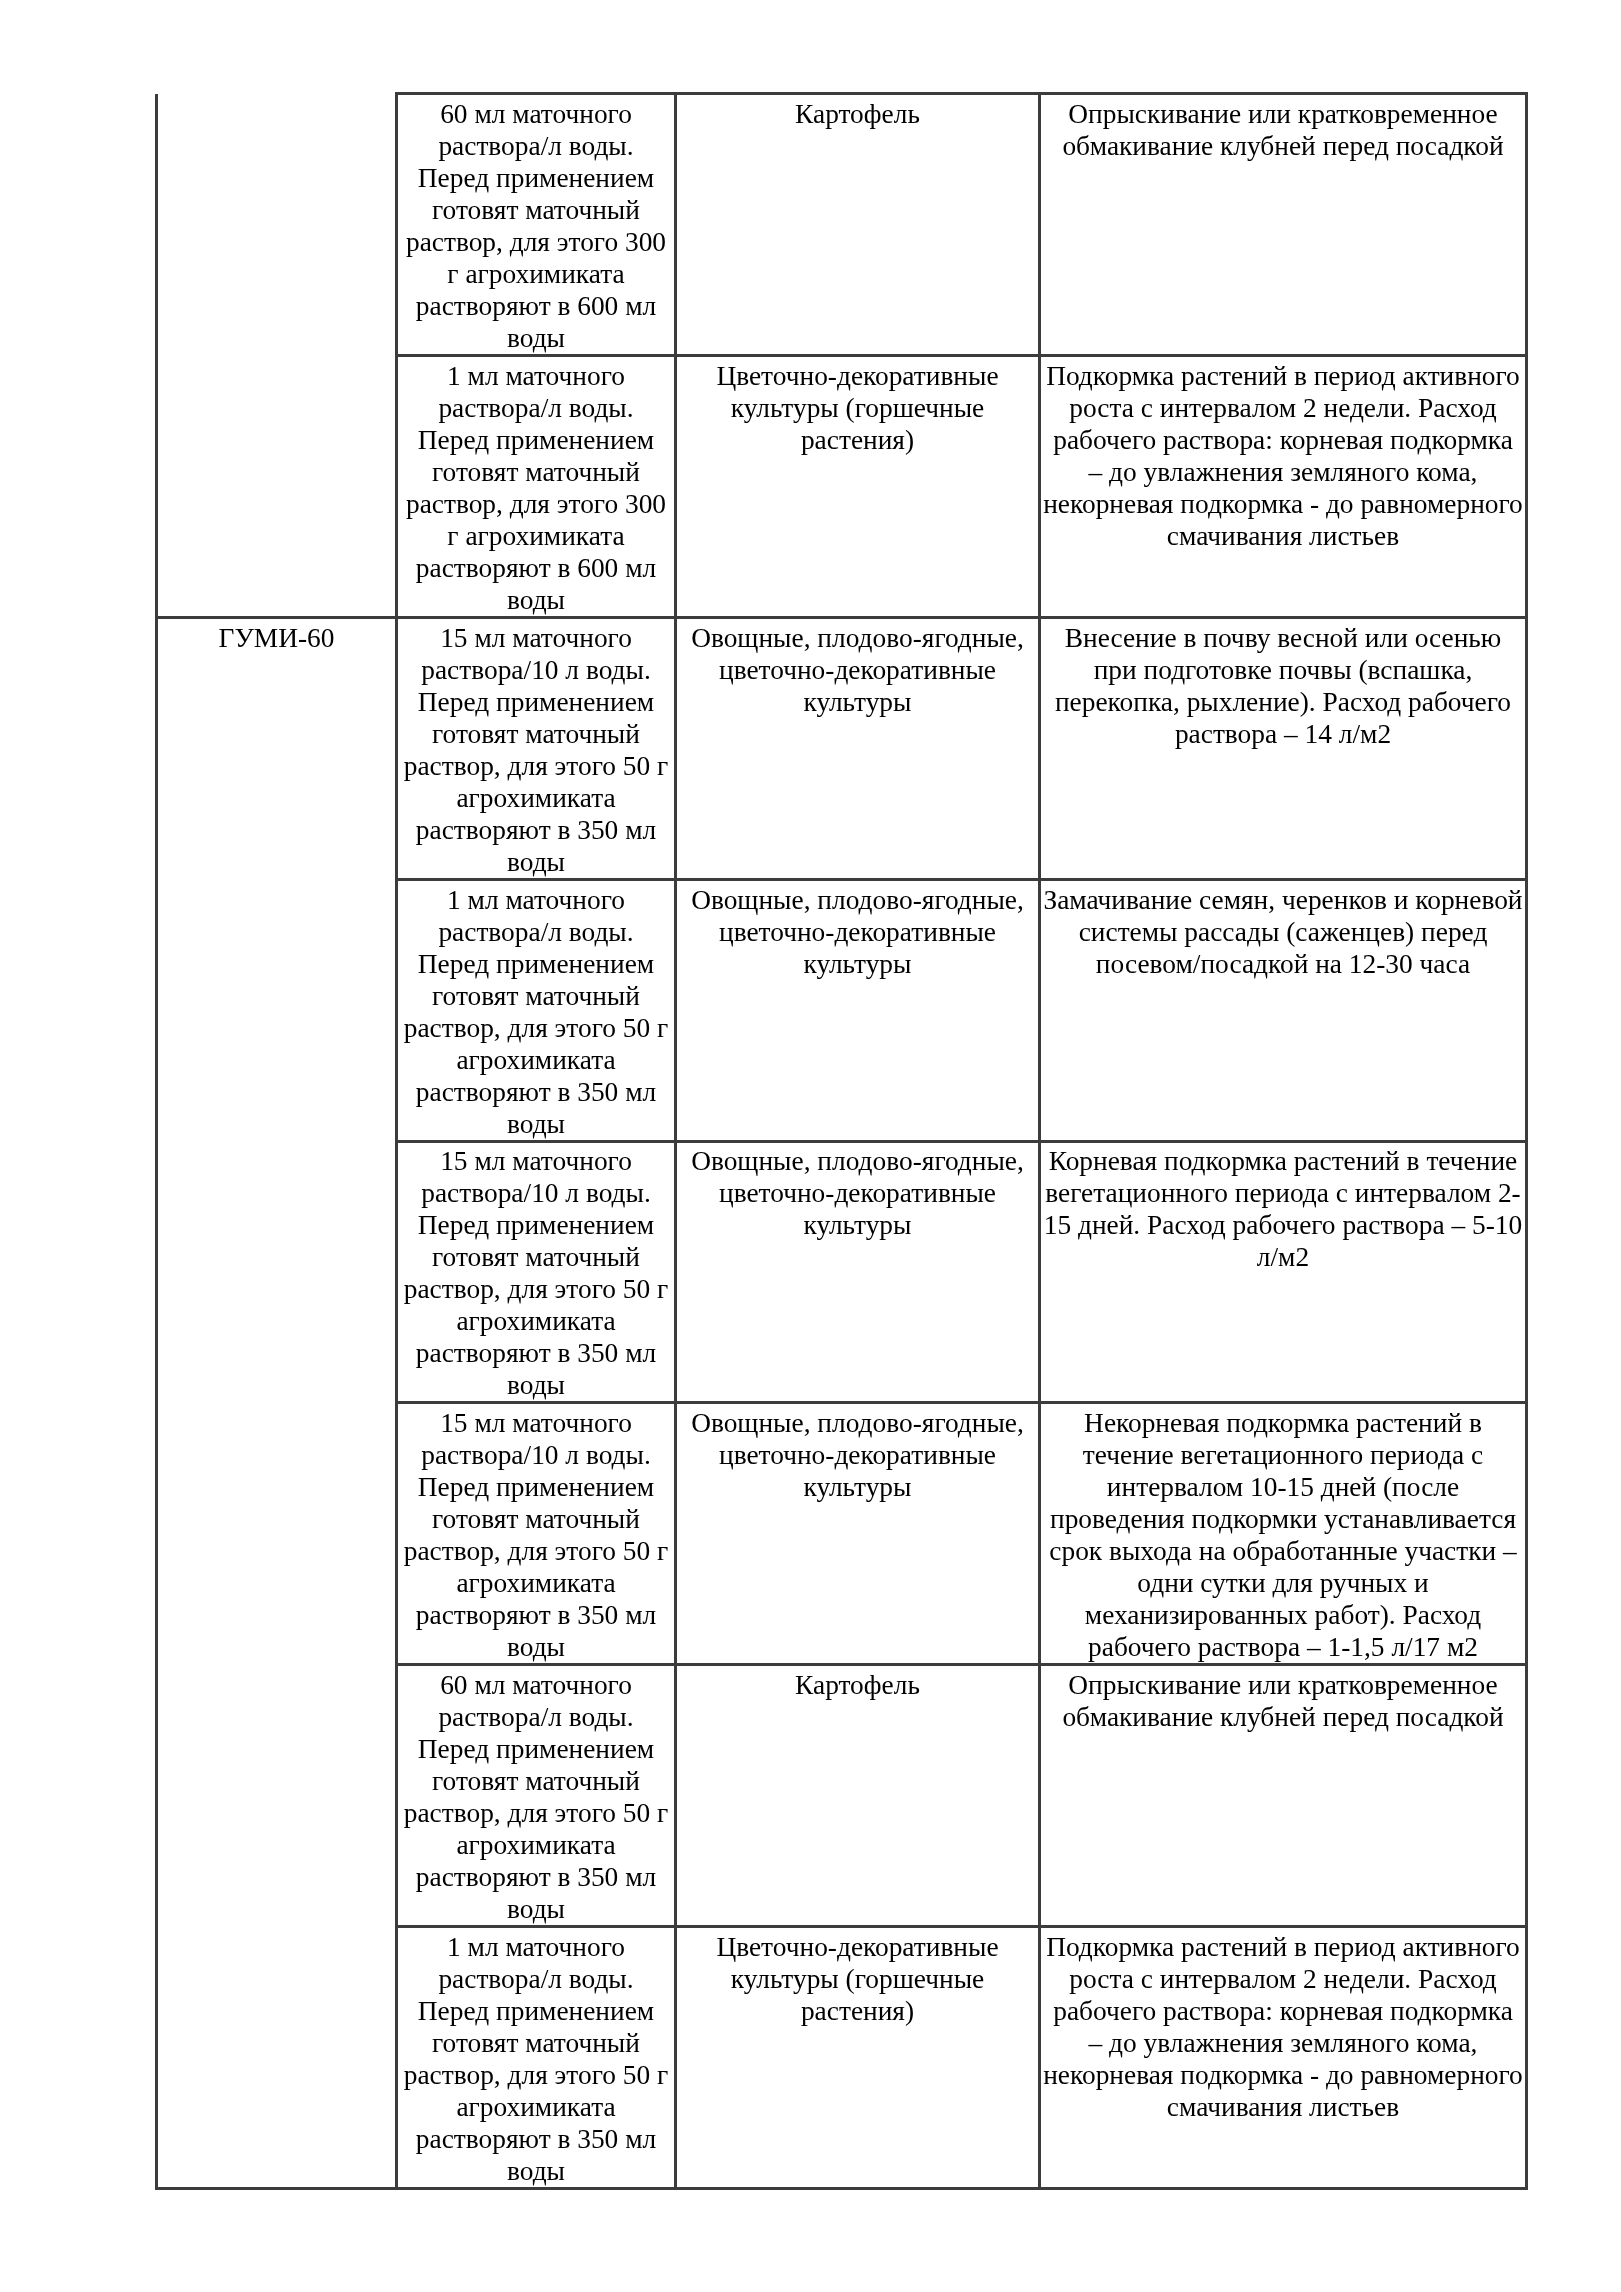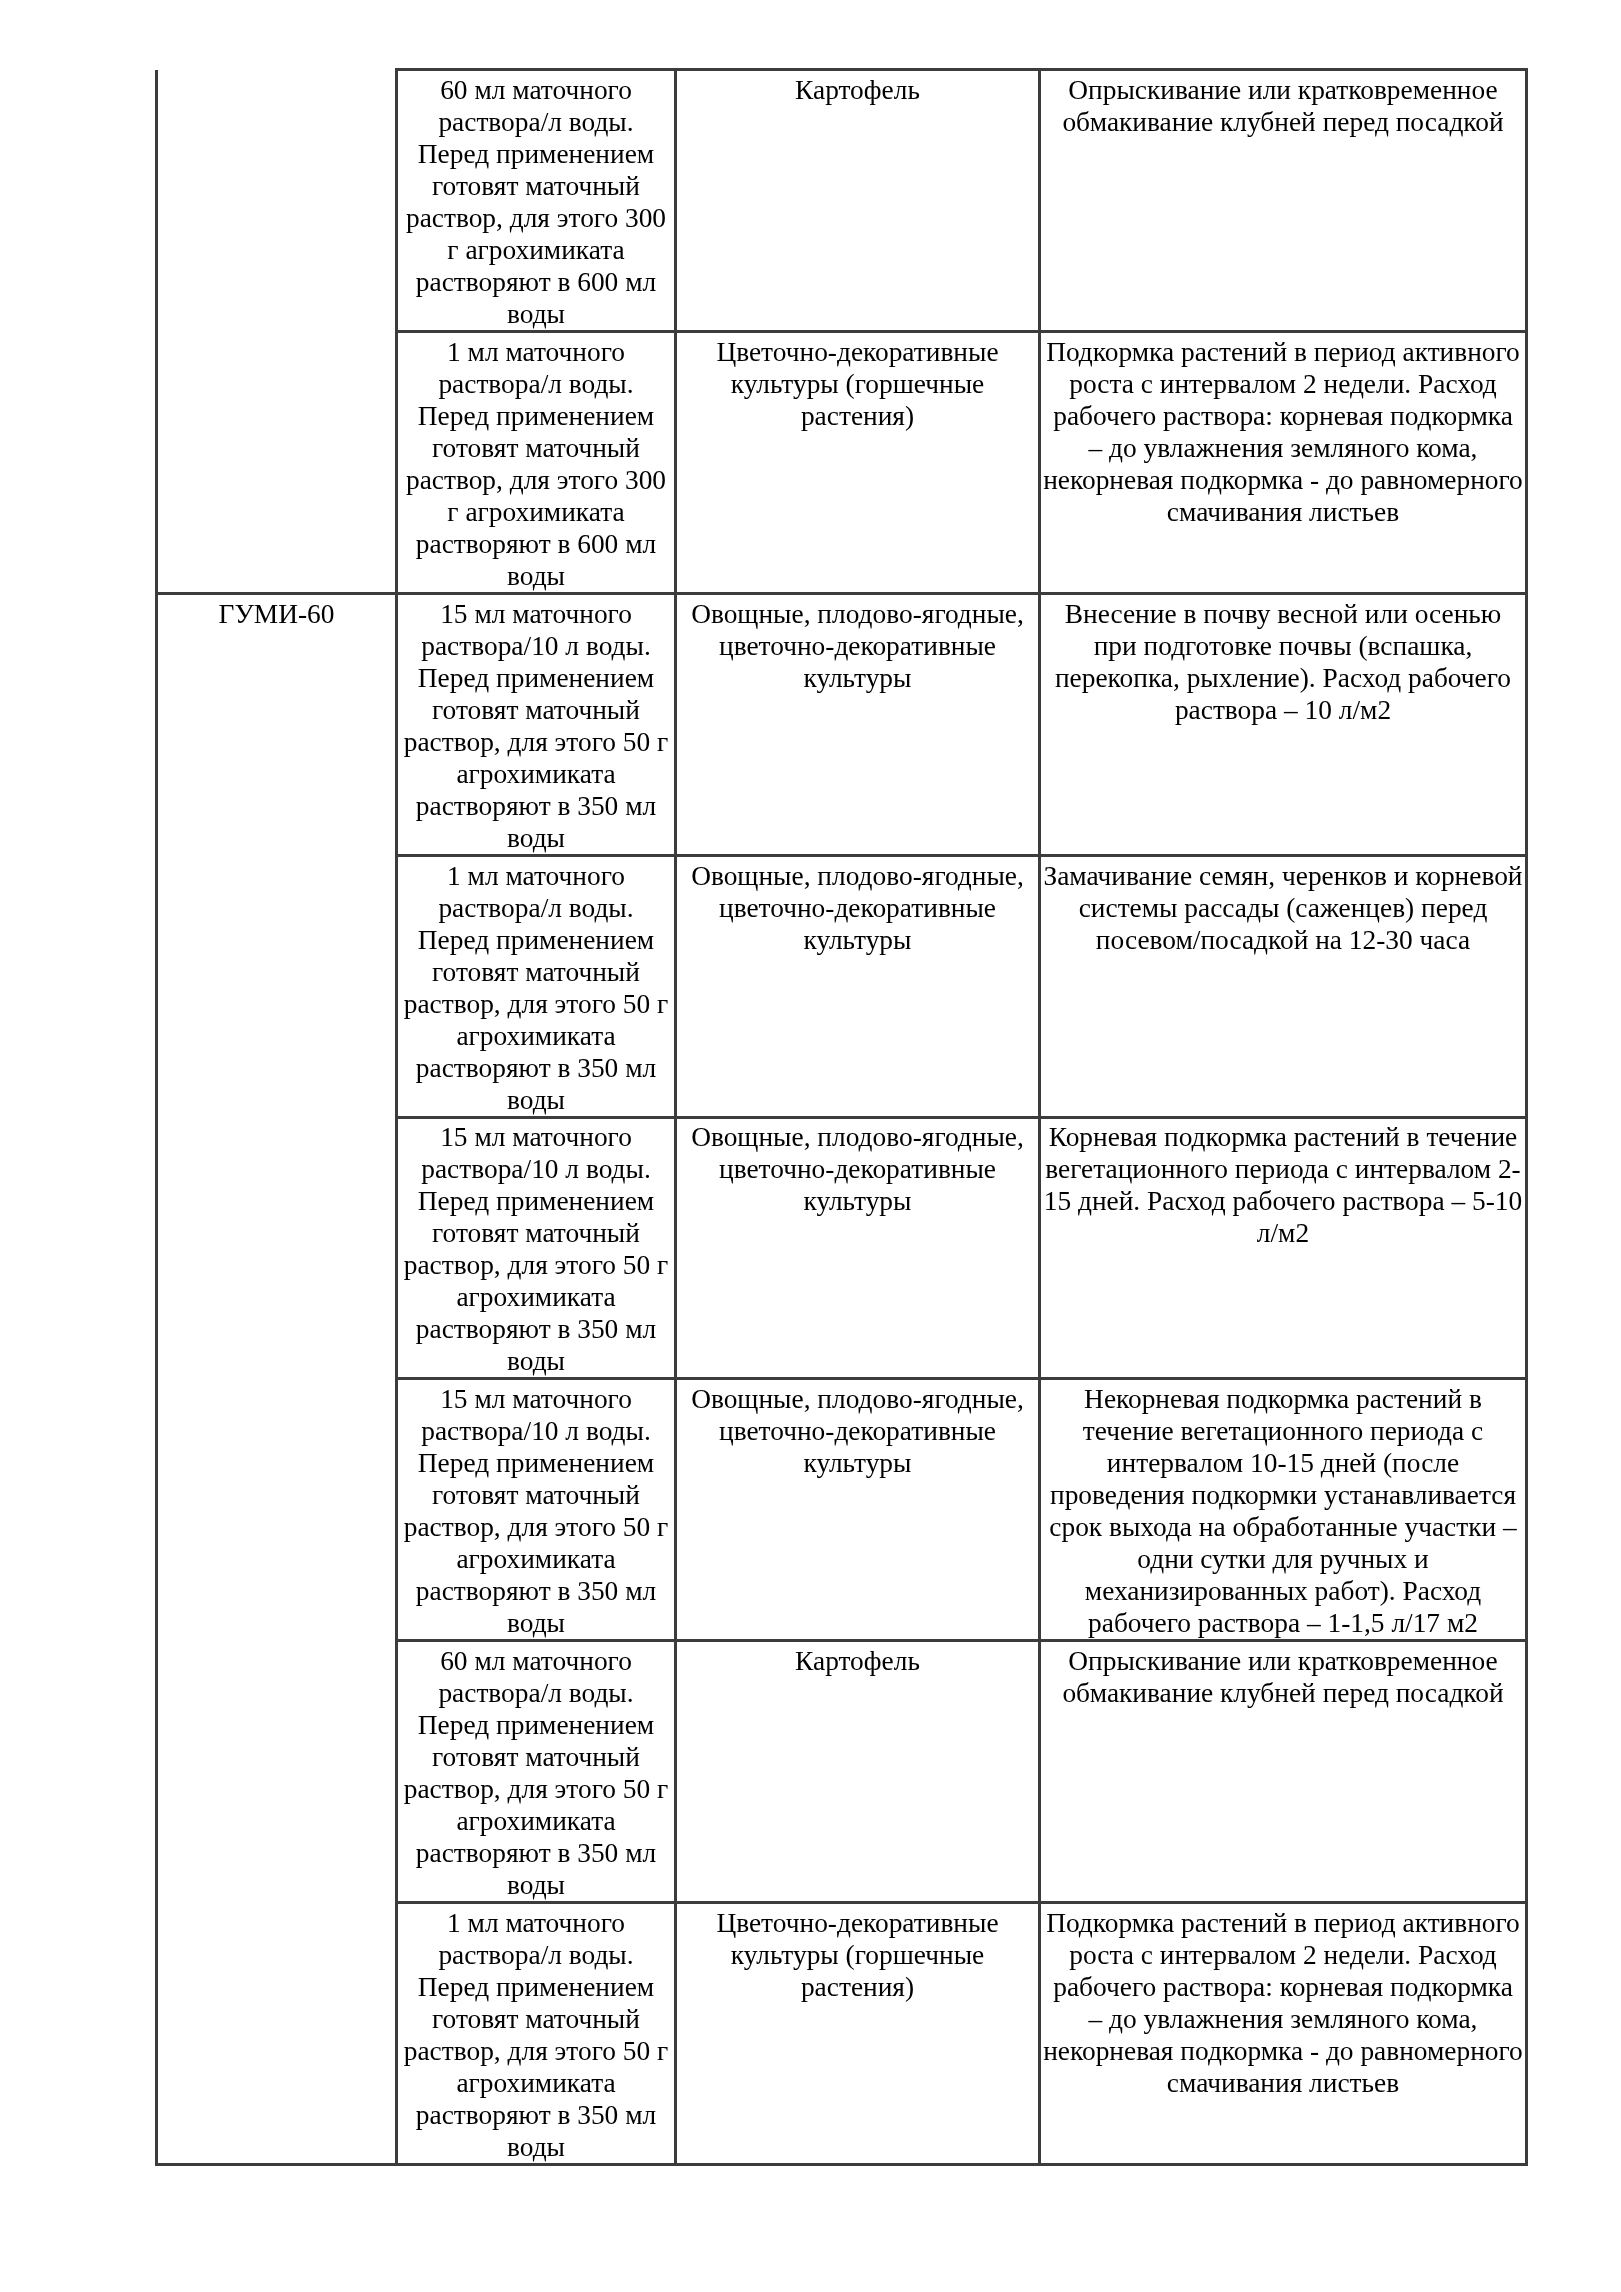--- a/index.html
+++ b/index.html
@@ -10,21 +10,21 @@
   body {
     width: 1621px;
     height: 2293px;
     position: relative;
     font-family: "Liberation Serif", "DejaVu Serif", serif;
     color: #000000;
   }
   table.doc-table {
     position: absolute;
     left: 155px;
-    top: 68px;
+    top: 92px;
     width: 1370px;
     border-collapse: collapse;
     table-layout: fixed;
   }
   col.c-product { width: 240px; }
   col.c-dosage  { width: 279px; }
   col.c-crop    { width: 364px; }
   col.c-app     { width: 487px; }
   tr.doc-row { height: 261px; }
   td.cell {
@@ -58,21 +58,21 @@
     </tr>
     <tr class="doc-row">
       <td class="cell">1 мл маточного раствора/л воды. Перед применением готовят маточный раствор, для этого 300 г агрохимиката растворяют в 600 мл воды</td>
       <td class="cell">Цветочно-декоративные культуры (горшечные растения)</td>
       <td class="cell">Подкормка растений в период активного роста с интервалом 2 недели. Расход рабочего раствора: корневая подкормка – до увлажнения земляного кома, некорневая подкормка - до равномерного смачивания листьев</td>
     </tr>
     <tr class="doc-row">
       <td class="cell" rowspan="6">ГУМИ-60</td>
       <td class="cell">15 мл маточного раствора/10 л воды. Перед применением готовят маточный раствор, для этого 50 г агрохимиката растворяют в 350 мл воды</td>
       <td class="cell">Овощные, плодово-ягодные, цветочно-декоративные культуры</td>
-      <td class="cell">Внесение в почву весной или осенью при подготовке почвы (вспашка, перекопка, рыхление). Расход рабочего раствора – 10 л/м2</td>
+      <td class="cell">Внесение в почву весной или осенью при подготовке почвы (вспашка, перекопка, рыхление). Расход рабочего раствора – 14 л/м2</td>
     </tr>
     <tr class="doc-row">
       <td class="cell">1 мл маточного раствора/л воды. Перед применением готовят маточный раствор, для этого 50 г агрохимиката растворяют в 350 мл воды</td>
       <td class="cell">Овощные, плодово-ягодные, цветочно-декоративные культуры</td>
       <td class="cell">Замачивание семян, черенков и корневой системы рассады (саженцев) перед посевом/посадкой на 12-30 часа</td>
     </tr>
     <tr class="doc-row">
       <td class="cell">15 мл маточного раствора/10 л воды. Перед применением готовят маточный раствор, для этого 50 г агрохимиката растворяют в 350 мл воды</td>
       <td class="cell">Овощные, плодово-ягодные, цветочно-декоративные культуры</td>
       <td class="cell">Корневая подкормка растений в течение вегетационного периода с интервалом 2-15 дней. Расход рабочего раствора – 5-10 л/м2</td>

